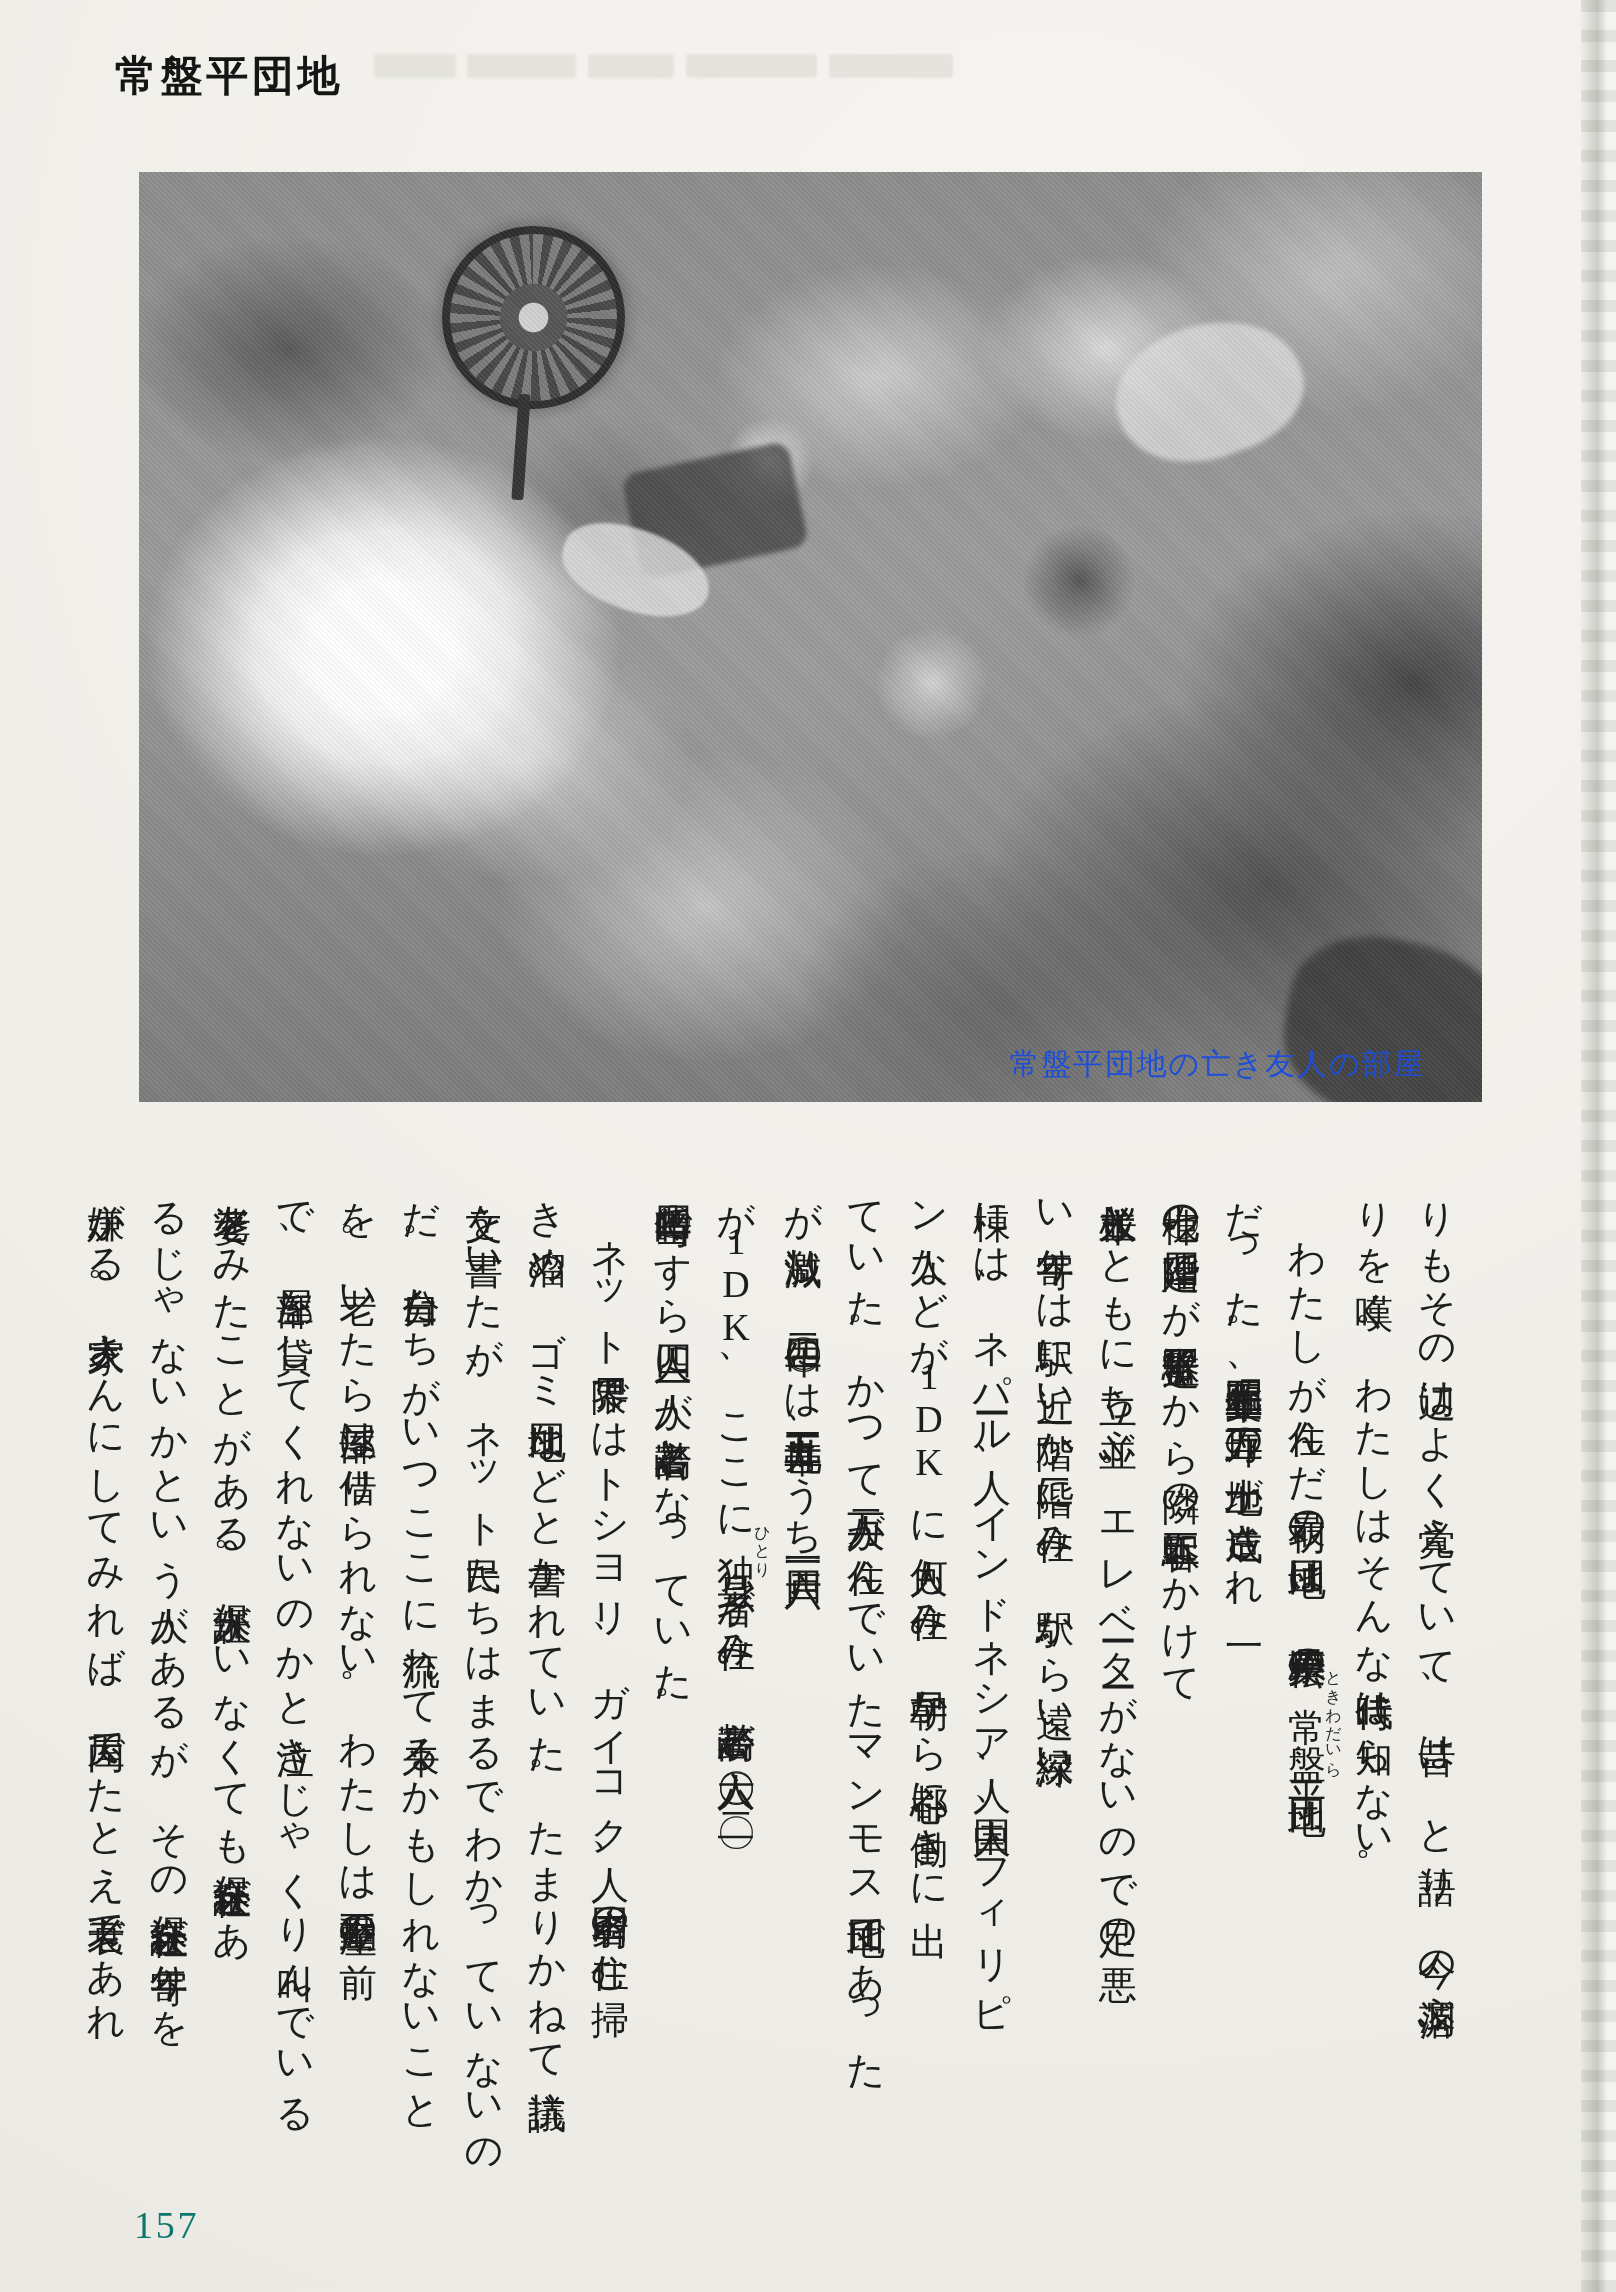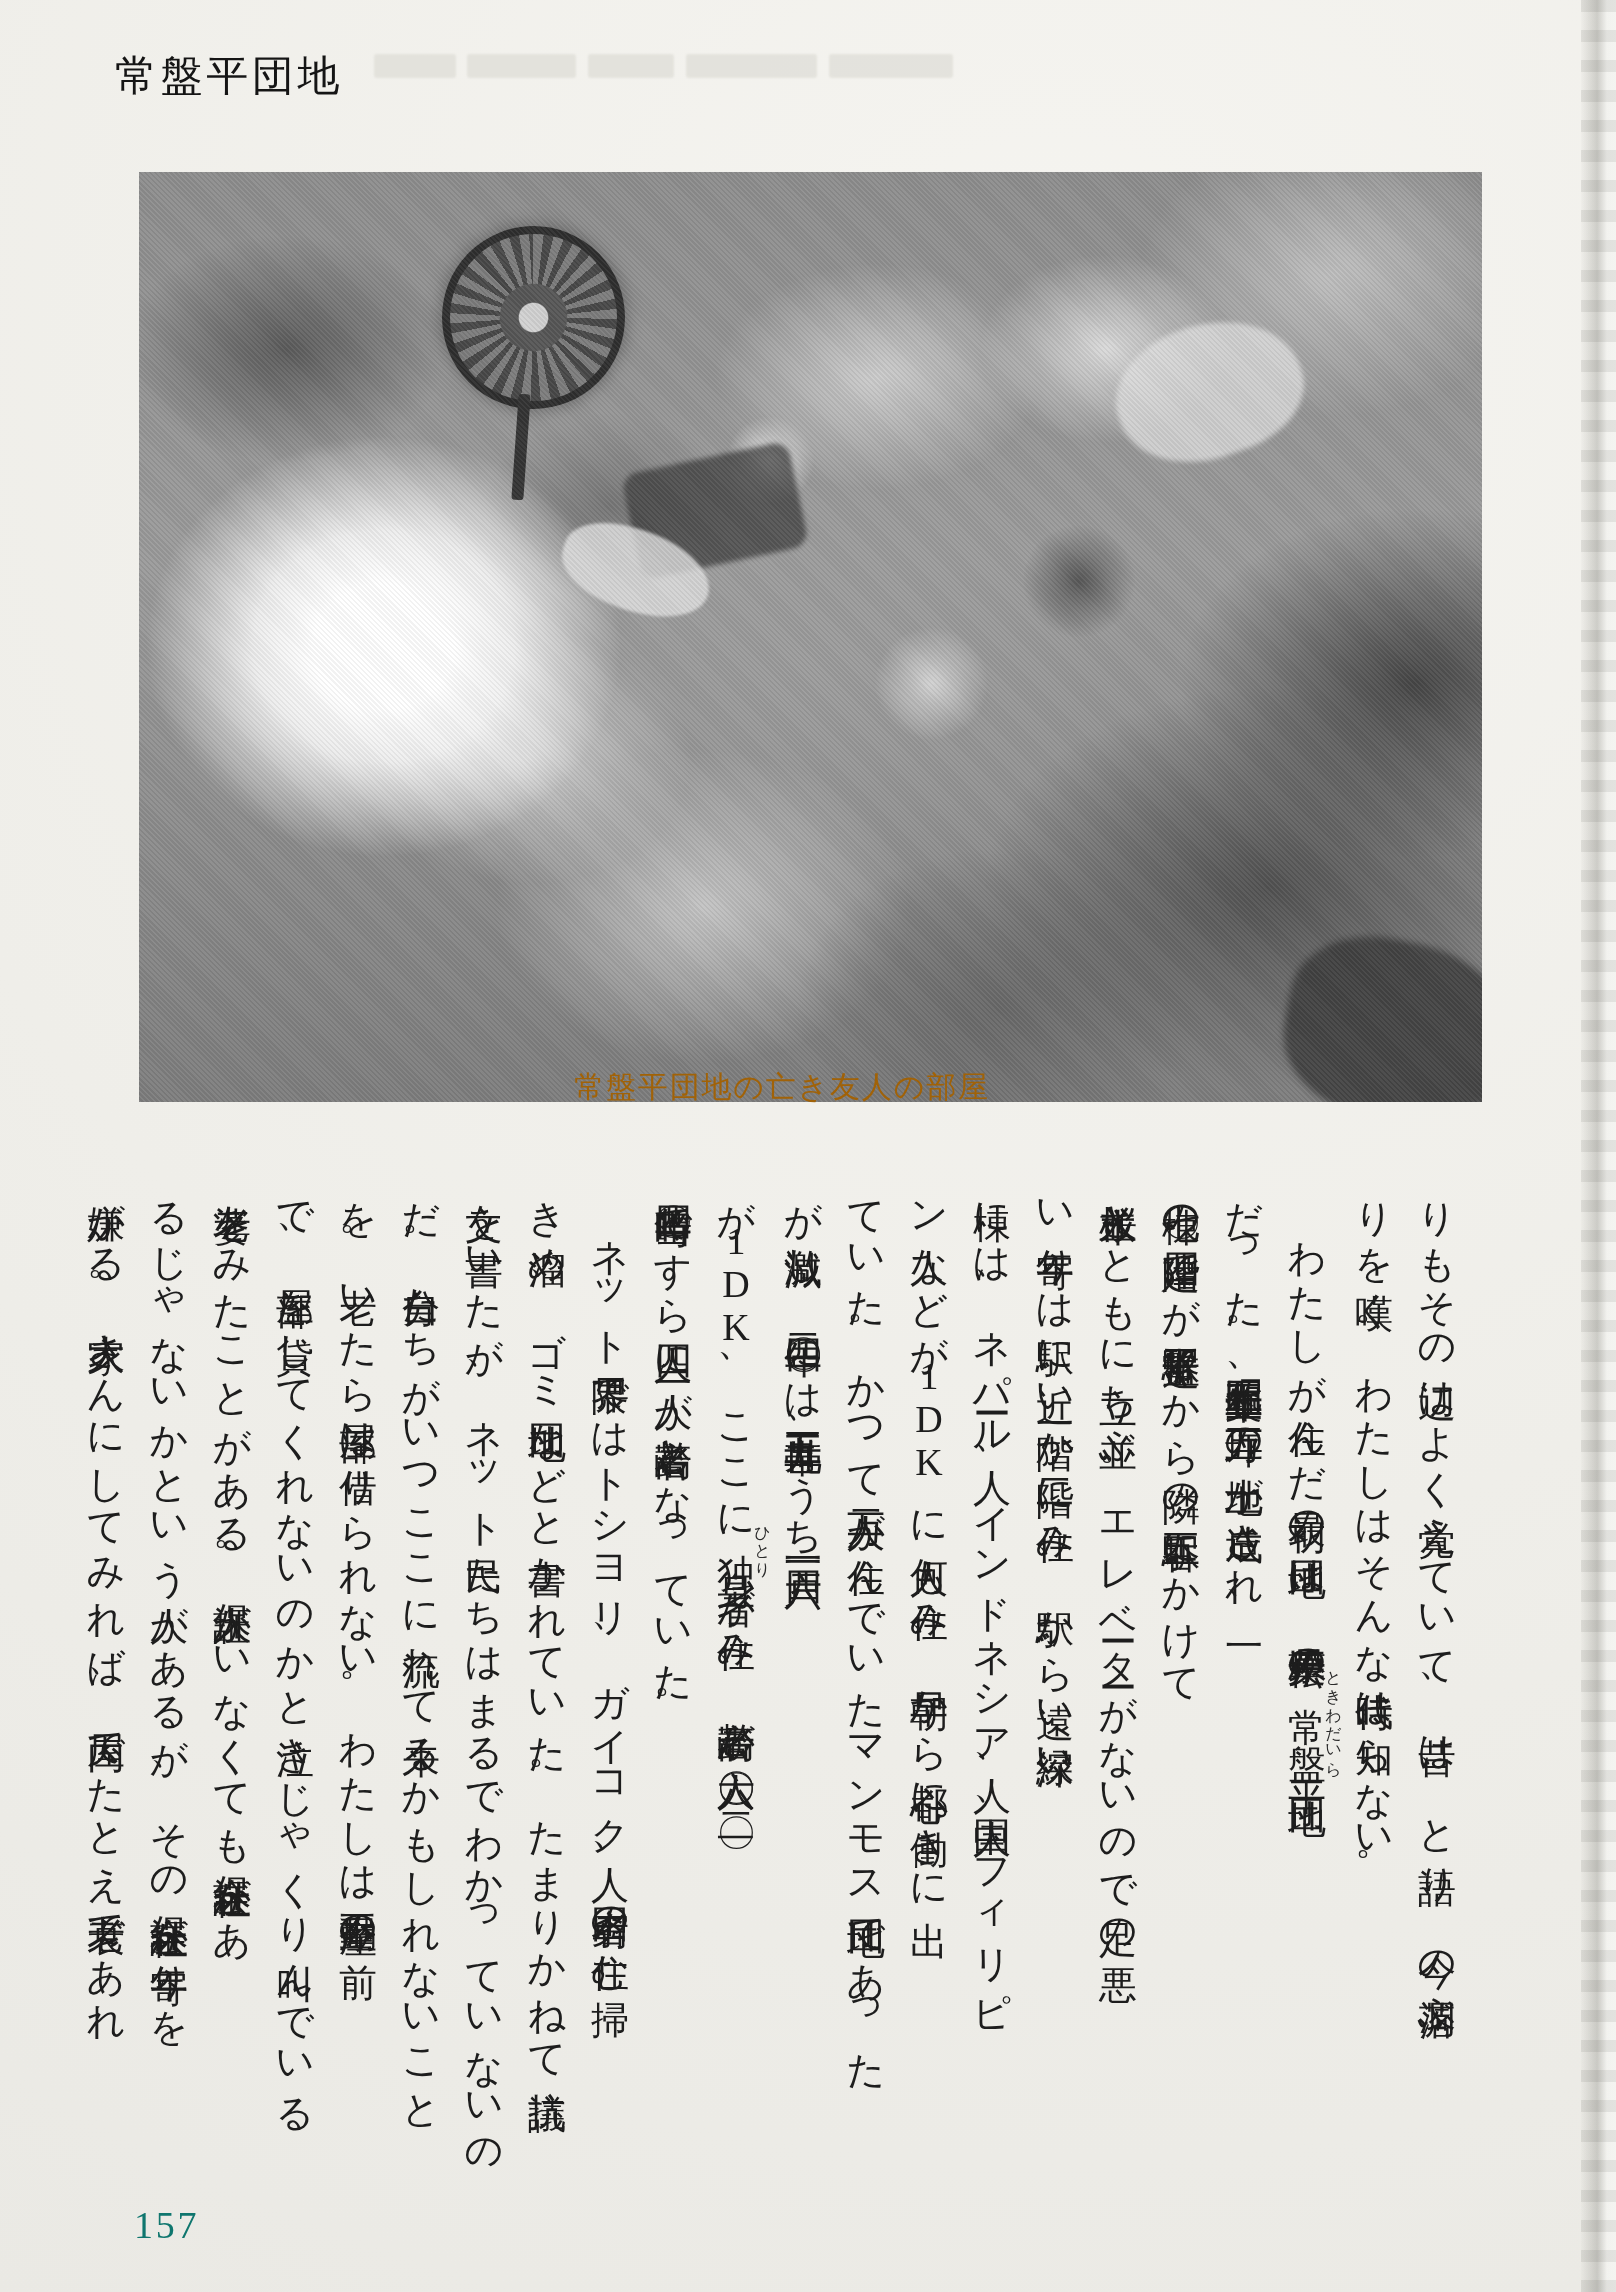--- a/index.html
+++ b/index.html
@@ -7,21 +7,21 @@
     width:1617px;height:2293px;position:relative;overflow:hidden;
     background:#f1f0ec;
     background-image:radial-gradient(circle at 65% 15%, #f5f4f0 0%, #efeee9 55%, #eae9e4 100%);
     font-family:"Liberation Serif","DejaVu Serif",serif;
     color:#1d1d1d;
   }
 
   
   .header-title{
     position:absolute;left:115px;top:48px;
-    font-size:42px;letter-spacing:3.6px;color:#151515;font-weight:400;
+    font-size:42px;letter-spacing:3.6px;color:#151515;font-weight:700;
   }
   .fade-block{
     position:absolute;top:54px;height:24px;background:#dcdbd4;opacity:.65;filter:blur(1.1px);
     border-radius:2.7px;
   }
   .fb1{left:374px;width:82px;}
   .fb2{left:467px;width:109px;}
   .fb3{left:588px;width:86px;}
   .fb4{left:686px;width:131px;}
   .fb5{left:829px;width:124px;}
@@ -80,22 +80,22 @@
     position:absolute;left:976px;top:152px;width:188px;height:134px;background:#e0e0e0;
     transform:rotate(-20deg);border-radius:50% 60% 45% 55%;opacity:.75;filter:blur(2.7px);
   }
   .blob-dark-b{
     position:absolute;left:1146px;top:770px;width:233px;height:179px;background:#383838;
     transform:rotate(10deg);border-radius:40% 55% 50% 45%;opacity:.8;filter:blur(3.6px);
   }
 
   
   .caption{
-    position:absolute;left:139px;top:1067px;width:1286px;text-align:center;
-    font-size:30px;letter-spacing:1.8px;color:#a16207;
+    position:absolute;left:139px;top:1044px;width:1286px;text-align:right;
+    font-size:30px;letter-spacing:1.8px;color:#1d4ed8;
     font-family:"Liberation Sans","DejaVu Sans",sans-serif;
   }
 
   
   .body-text{
     position:absolute;top:1175px;right:149px;height:1017px;
     writing-mode:vertical-rl;text-orientation:upright;
     font-size:38px;letter-spacing:1.3px;color:#1d1d1d;
     font-family:"Liberation Serif","DejaVu Serif",serif;
   }

